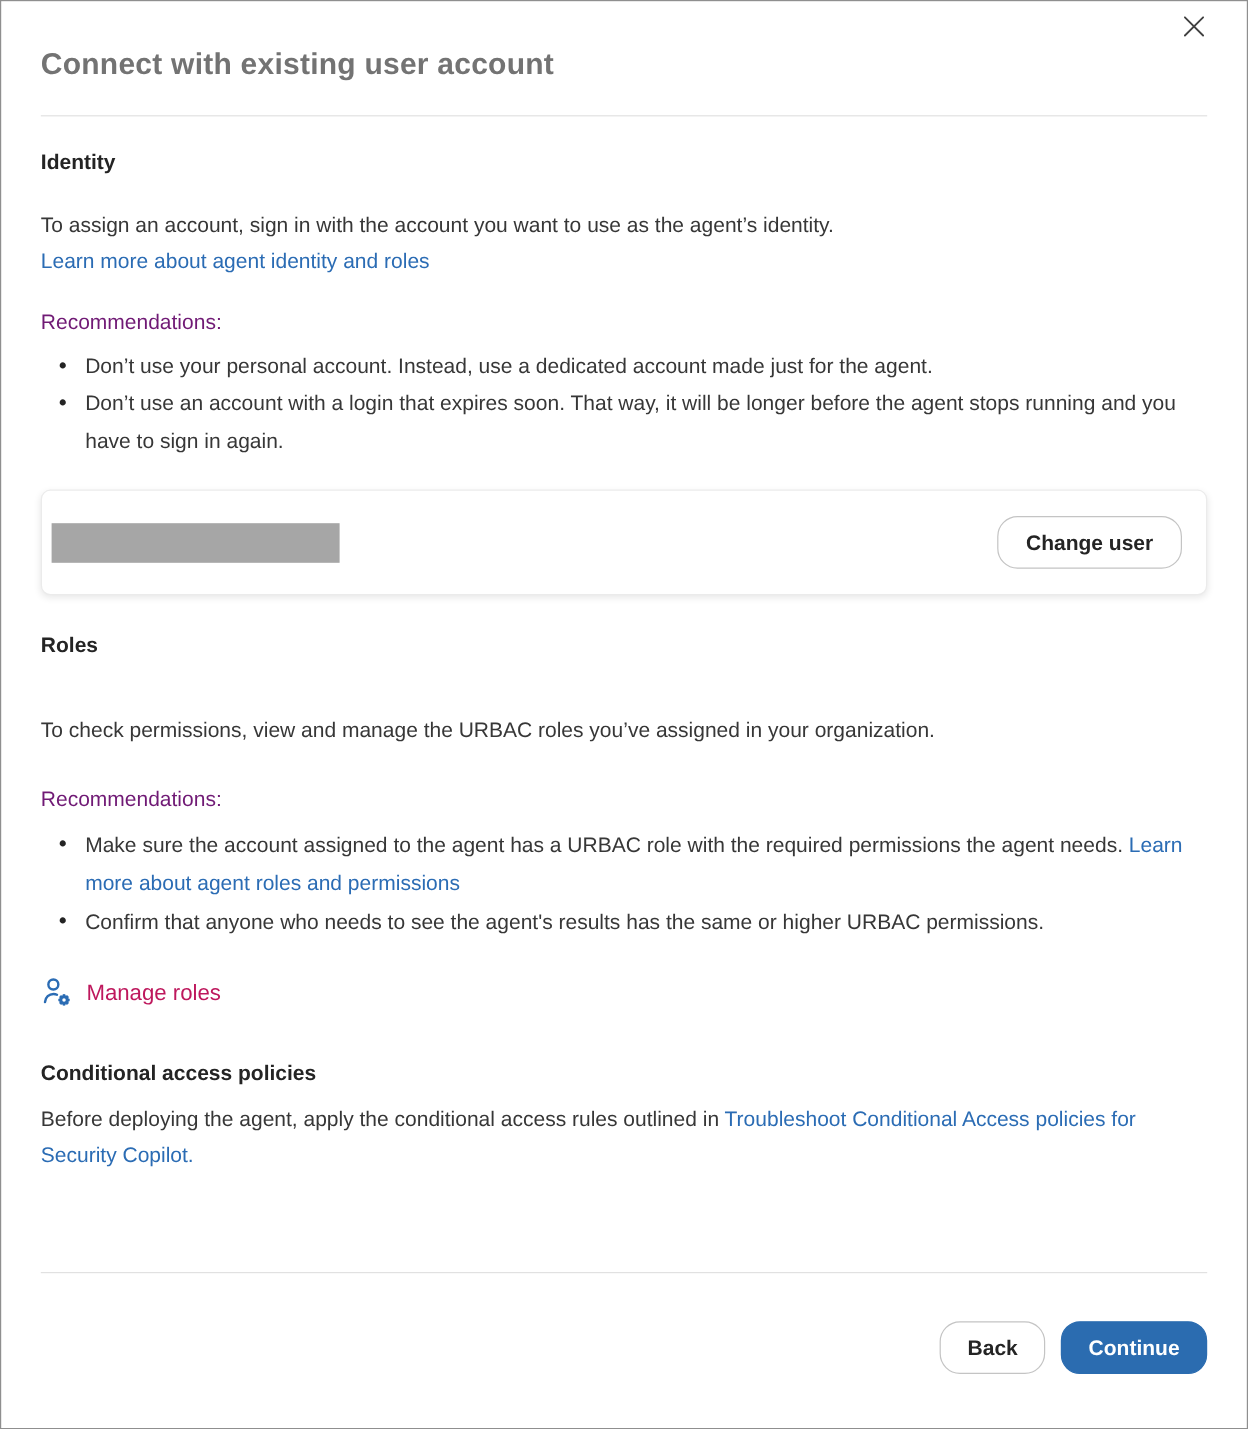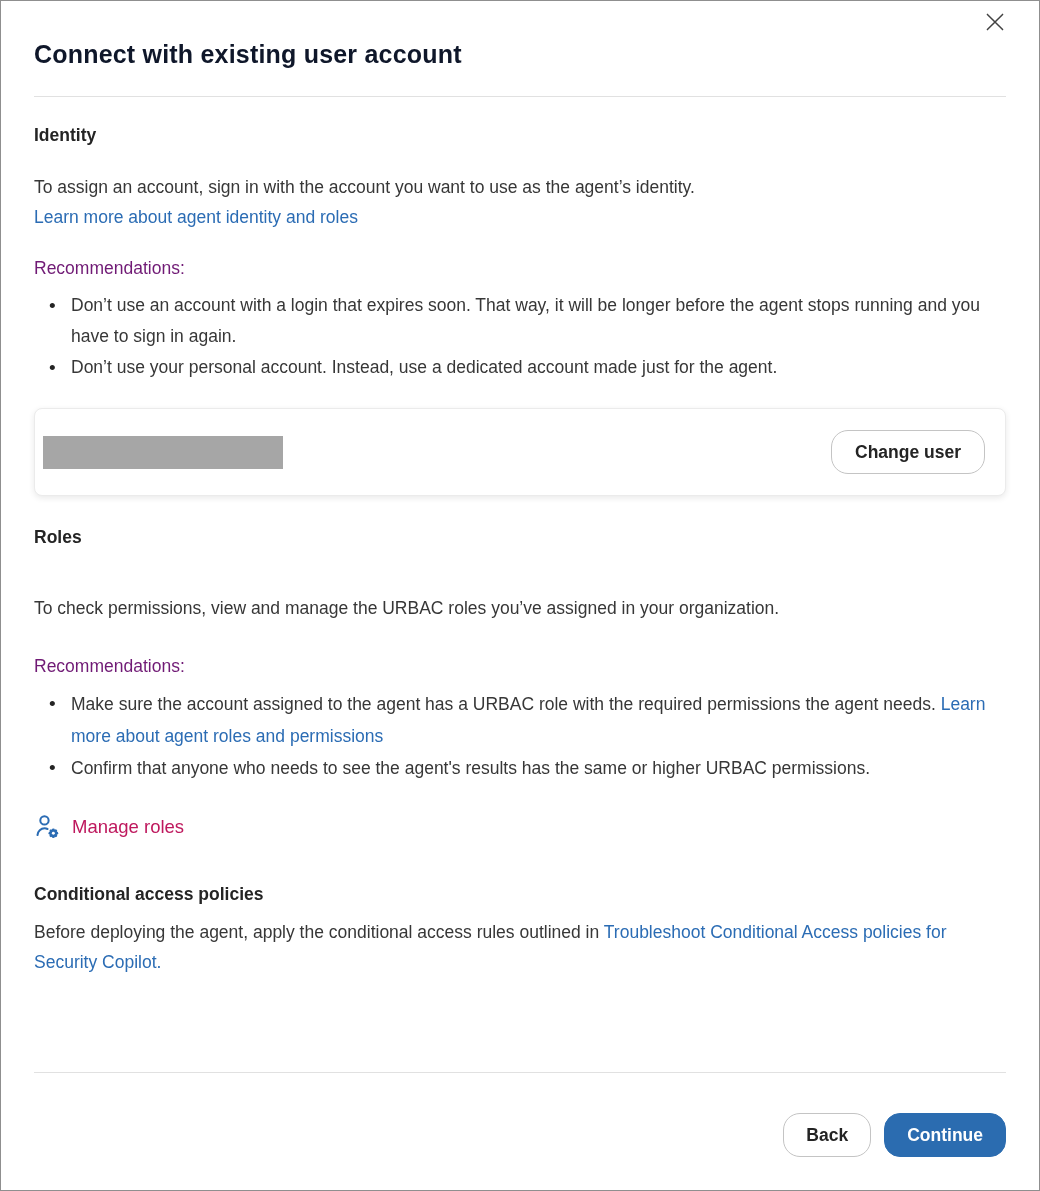--- a/index.html
+++ b/index.html
@@ -14,21 +14,21 @@
     overflow: hidden;
   }
   .dialog { padding: 0 33px; height: 100%; position: relative; }
 
   
   .dlg-header { padding-top: 37px; position: relative; }
   .dlg-title {
     font-size: 25px;
     line-height: 32px;
     font-weight: 700;
-    color: #0f172a;
+    color: #737373;
     letter-spacing: .2px;
   }
   .close-btn {
     position: absolute;
     top: 4px;
     right: -6px;
     width: 34px;
     height: 34px;
     background: transparent;
     border: none;
@@ -115,21 +115,21 @@
     gap: 11px;
     width: fit-content;
     cursor: pointer;
   }
   .manage-roles-row .link-text { font-size: 18.5px; color: #be185d; }
 
   #ca-heading { margin-top: 42px; }
   #ca-desc { margin-top: 11px; max-width: 960px; }
 
   
-  .dlg-footer { position: absolute; left: 33px; right: 33px; bottom: 0; }
+  .dlg-footer { position: absolute; left: 33px; right: 33px; bottom: 12px; }
   .footer-divider { height: 1px; background: #e1e1e1; }
   .footer-buttons {
     display: flex;
     justify-content: flex-end;
     gap: 13px;
     margin-top: 40px;
     margin-bottom: 33px;
   }
   .footer-buttons .secondary-btn { padding: 0 22px; }
   .primary-btn {
@@ -162,22 +162,22 @@
   </div>
   <div class="header-divider"></div>
 
   <h2 class="section-heading" id="identity-heading">Identity</h2>
   <p class="body-text" id="identity-desc">
     <span>To assign an account, sign in with the account you want to use as the agent’s identity.</span><br>
     <a class="link" id="identity-link">Learn more about agent identity and roles</a>
   </p>
   <div class="rec-label">Recommendations:</div>
   <ul class="rec-list">
+    <li>Don’t use your personal account. Instead, use a dedicated account made just for the agent.</li>
     <li>Don’t use an account with a login that expires soon. That way, it will be longer before the agent stops running and you have to sign in again.</li>
-    <li>Don’t use your personal account. Instead, use a dedicated account made just for the agent.</li>
   </ul>
 
   <div class="user-card">
     <div class="redacted-block"></div>
     <button class="secondary-btn">Change user</button>
   </div>
 
   <h2 class="section-heading" id="roles-heading">Roles</h2>
   <p class="body-text" id="roles-desc">To check permissions, view and manage the URBAC roles you’ve assigned in your organization.</p>
   <div class="rec-label" id="roles-rec-label">Recommendations:</div>

